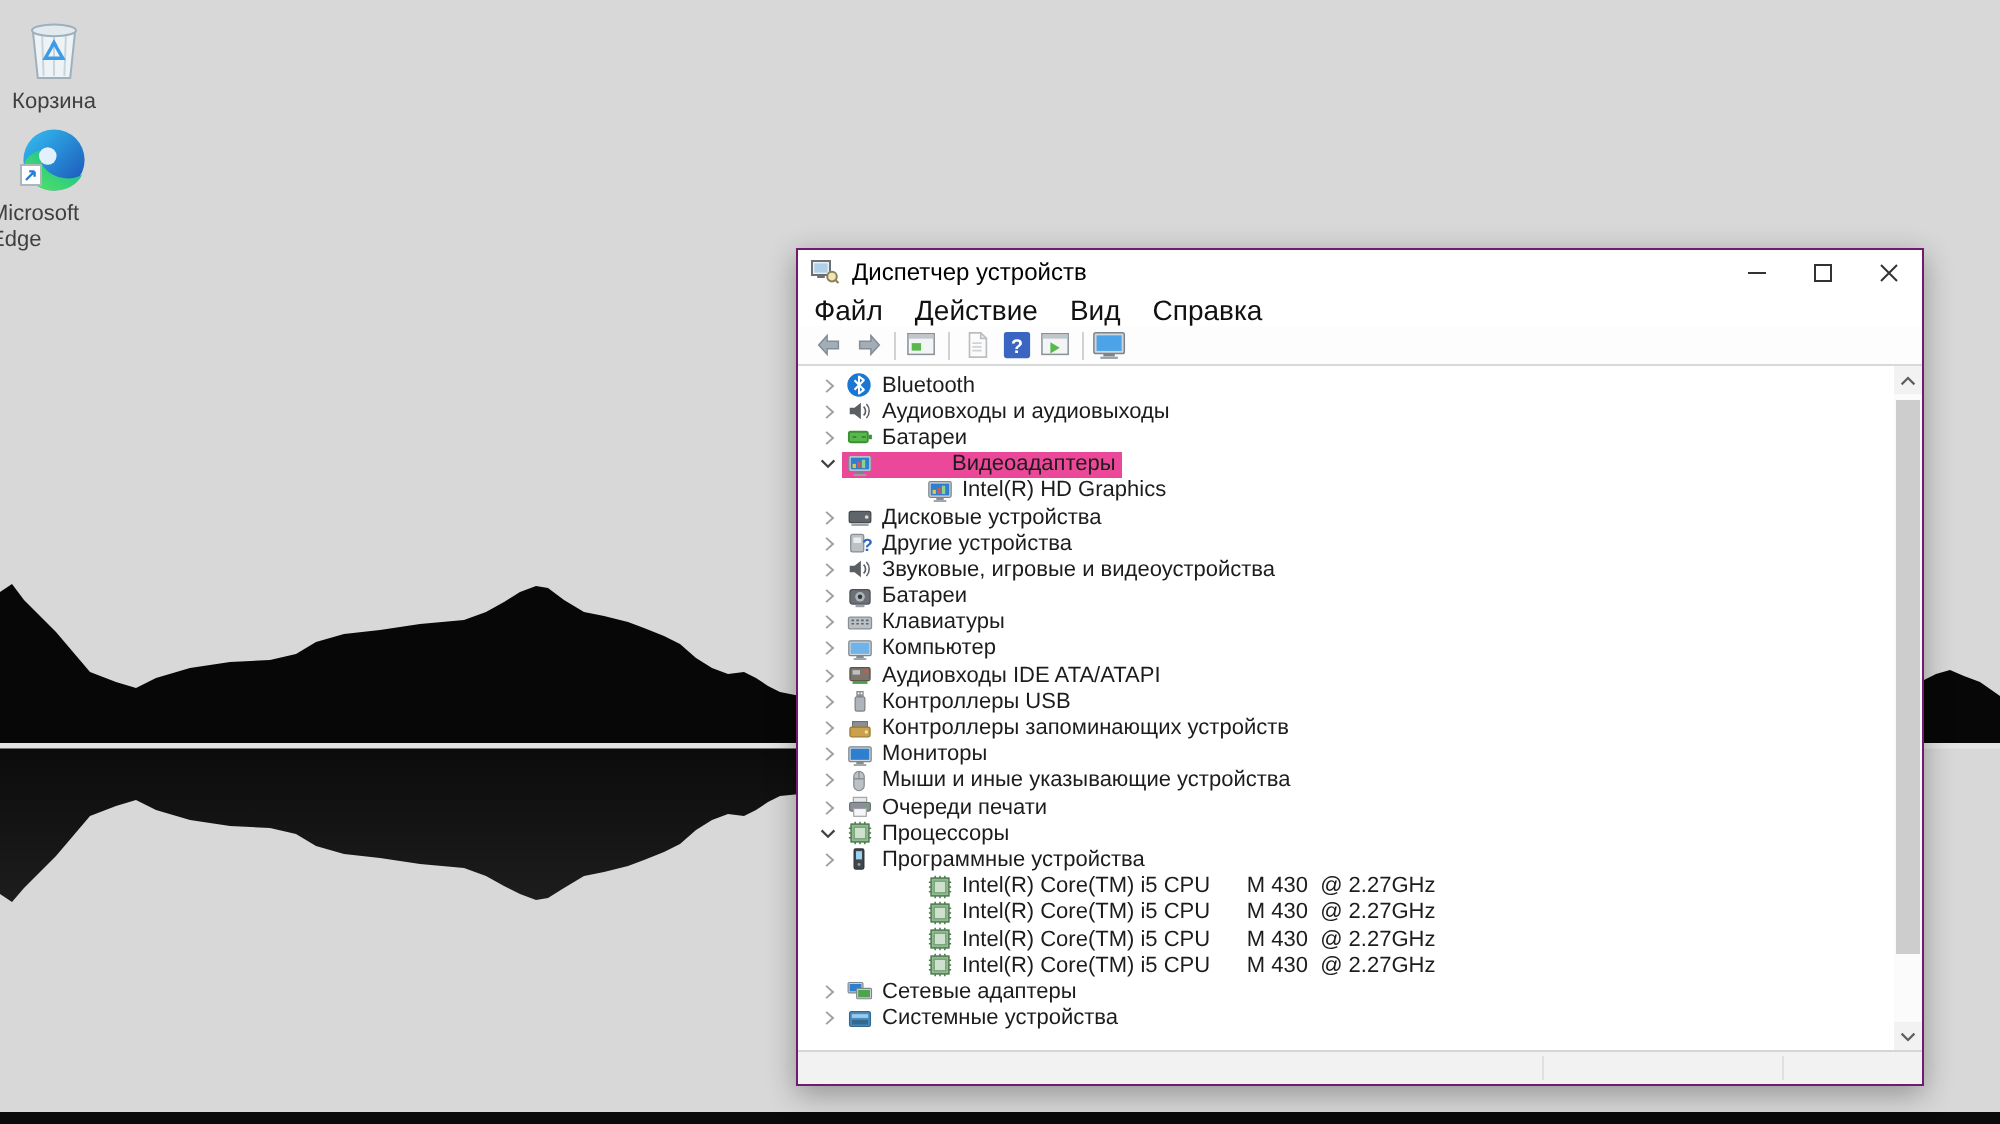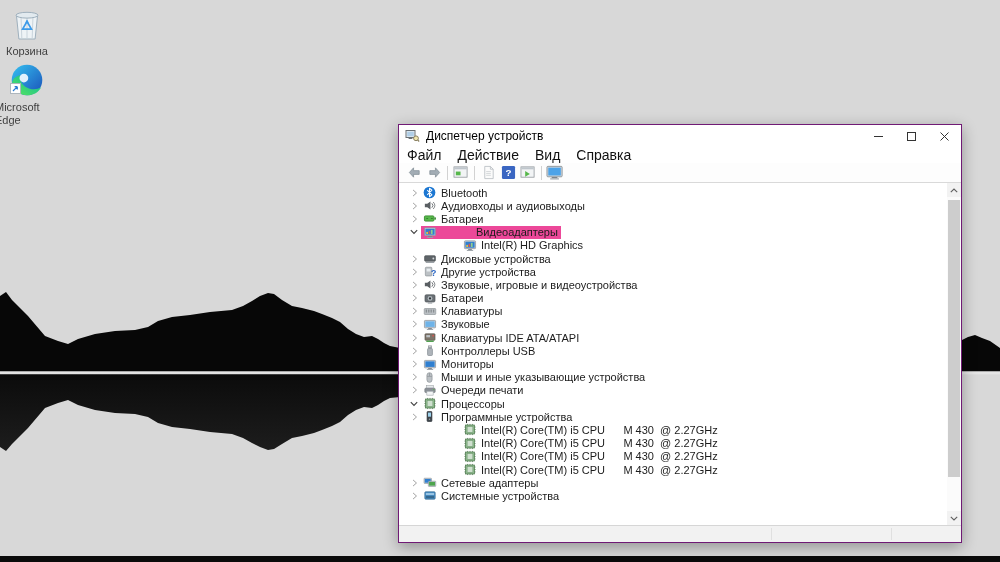--- a/index.html
+++ b/index.html
@@ -387,56 +387,73 @@
             </span>
             <span class="sel-wrap">
               <span class="tree-icon">
                 <svg width="14" height="13" viewBox="0 0 14 14">
                   <rect x="1" y="2.6" width="12" height="8" rx=".8" fill="#cfd6dc" stroke="#7d858c" stroke-width=".7"></rect>
                   <rect x="2" y="3.6" width="10" height="6" fill="#6fb3e8"></rect>
                   <rect x="5" y="10.8" width="4" height="1" fill="#7d858c"></rect>
                   <rect x="3.6" y="11.9" width="6.8" height="1" fill="#9aa1a7"></rect>
                 </svg>
               </span>
-              <span class="tree-label">Звуковые</span>
+              <span class="tree-label">Компьютер</span>
             </span>
           </div>
           <div class="tree-row lvl1">
             <span class="expander">
               <svg width="9" height="10" viewBox="0 0 10 10">
                 <path d="M3.4 1.6L7.2 5 3.4 8.4" fill="none" stroke="#a0a0a0" stroke-width="1.1"></path>
               </svg>
             </span>
             <span class="sel-wrap">
               <span class="tree-icon">
                 <svg width="14" height="13" viewBox="0 0 14 14">
                   <rect x="1.6" y="3" width="10.8" height="7" rx=".8" fill="#7d746a" stroke="#5a534b" stroke-width=".7"></rect>
                   <rect x="3" y="10.2" width="8" height="1.6" fill="#4d9e4d"></rect>
                   <circle cx="10.4" cy="5" r=".9" fill="#d9534f"></circle>
                   <rect x="3" y="4.4" width="4" height="2.4" fill="#bcc1c5"></rect>
                 </svg>
               </span>
-              <span class="tree-label">Клавиатуры IDE ATA/ATAPI</span>
+              <span class="tree-label">Аудиовходы IDE ATA/ATAPI</span>
             </span>
           </div>
           <div class="tree-row lvl1">
             <span class="expander">
               <svg width="9" height="10" viewBox="0 0 10 10">
                 <path d="M3.4 1.6L7.2 5 3.4 8.4" fill="none" stroke="#a0a0a0" stroke-width="1.1"></path>
               </svg>
             </span>
             <span class="sel-wrap">
               <span class="tree-icon">
                 <svg width="14" height="13" viewBox="0 0 14 14">
                   <rect x="5" y="1.6" width="4" height="3.2" fill="#8a9096"></rect>
                   <path d="M5.8 2.4h.9v1h-.9zM7.4 2.4h.9v1h-.9z" fill="#fff"></path>
                   <rect x="4.4" y="4.8" width="5.2" height="7.6" rx="1" fill="#aeb4ba" stroke="#7d858c" stroke-width=".7"></rect>
                 </svg>
               </span>
               <span class="tree-label">Контроллеры USB</span>
+            </span>
+          </div>
+          <div class="tree-row lvl1">
+            <span class="expander">
+              <svg width="9" height="10" viewBox="0 0 10 10">
+                <path d="M3.4 1.6L7.2 5 3.4 8.4" fill="none" stroke="#a0a0a0" stroke-width="1.1"></path>
+              </svg>
+            </span>
+            <span class="sel-wrap">
+              <span class="tree-icon">
+                <svg width="14" height="13" viewBox="0 0 14 14">
+                  <rect x="3" y="3" width="8" height="3.2" fill="#8a9096" stroke="#6a7075" stroke-width=".6"></rect>
+                  <rect x="1.6" y="6" width="10.8" height="5.2" rx=".8" fill="#c9a24b" stroke="#9c7a2f" stroke-width=".7"></rect>
+                  <circle cx="10.4" cy="8.6" r=".9" fill="#f2e3b3"></circle>
+                </svg>
+              </span>
+              <span class="tree-label">Контроллеры запоминающих устройств</span>
             </span>
           </div>
           <div class="tree-row lvl1">
             <span class="expander">
               <svg width="9" height="10" viewBox="0 0 10 10">
                 <path d="M3.4 1.6L7.2 5 3.4 8.4" fill="none" stroke="#a0a0a0" stroke-width="1.1"></path>
               </svg>
             </span>
             <span class="sel-wrap">
               <span class="tree-icon">

